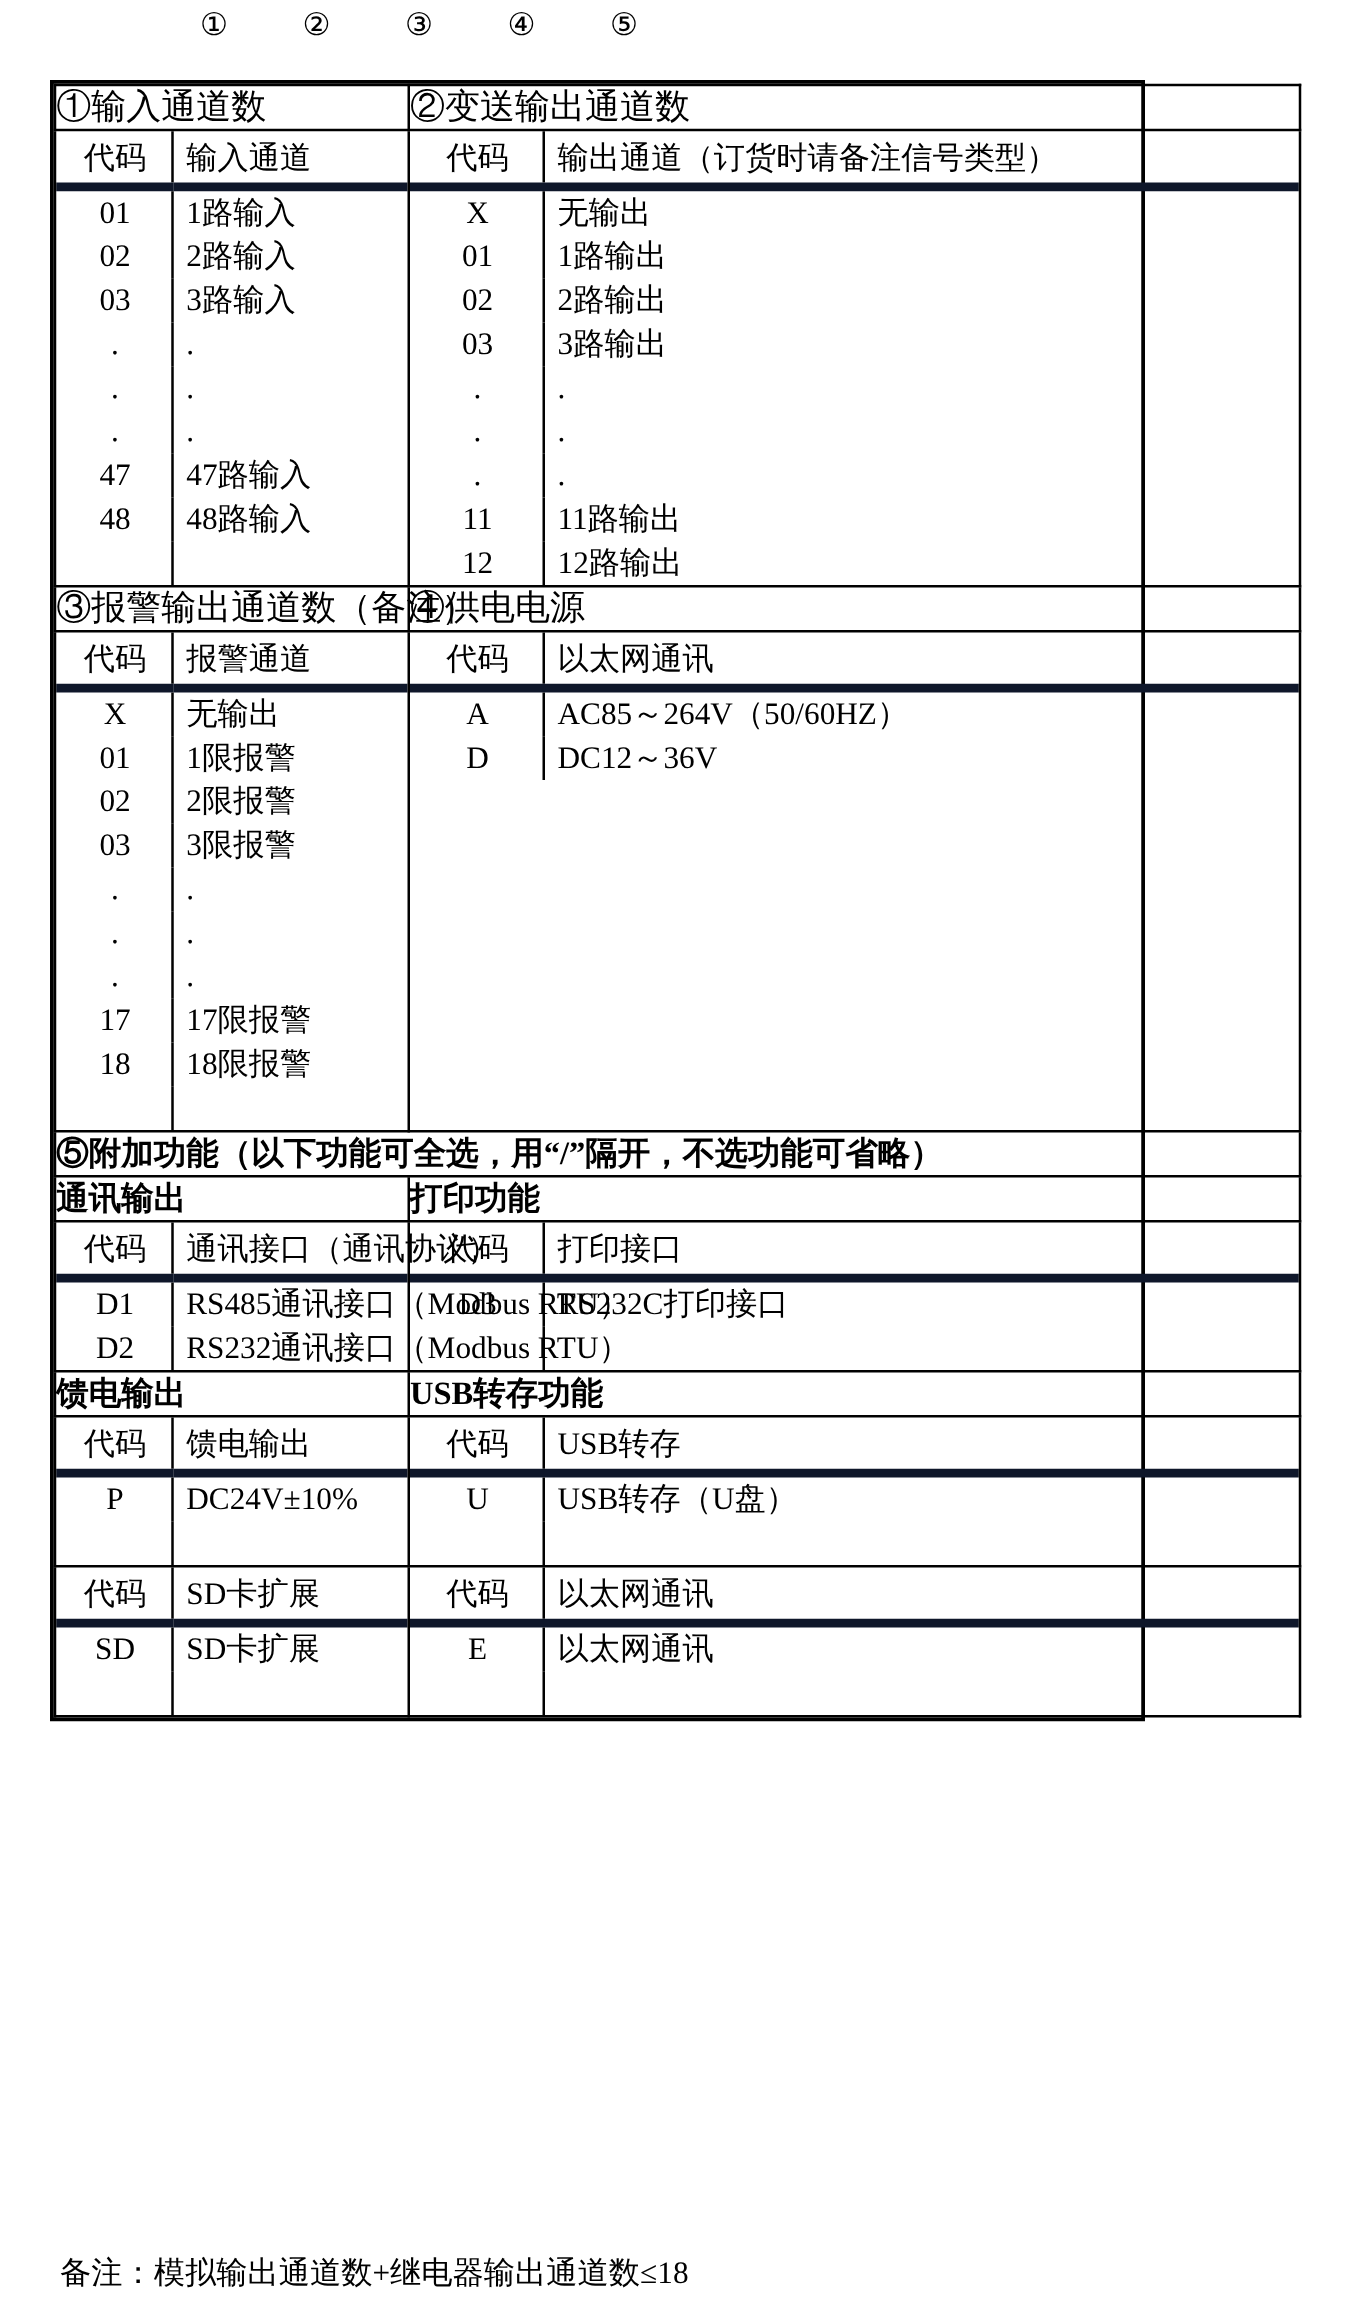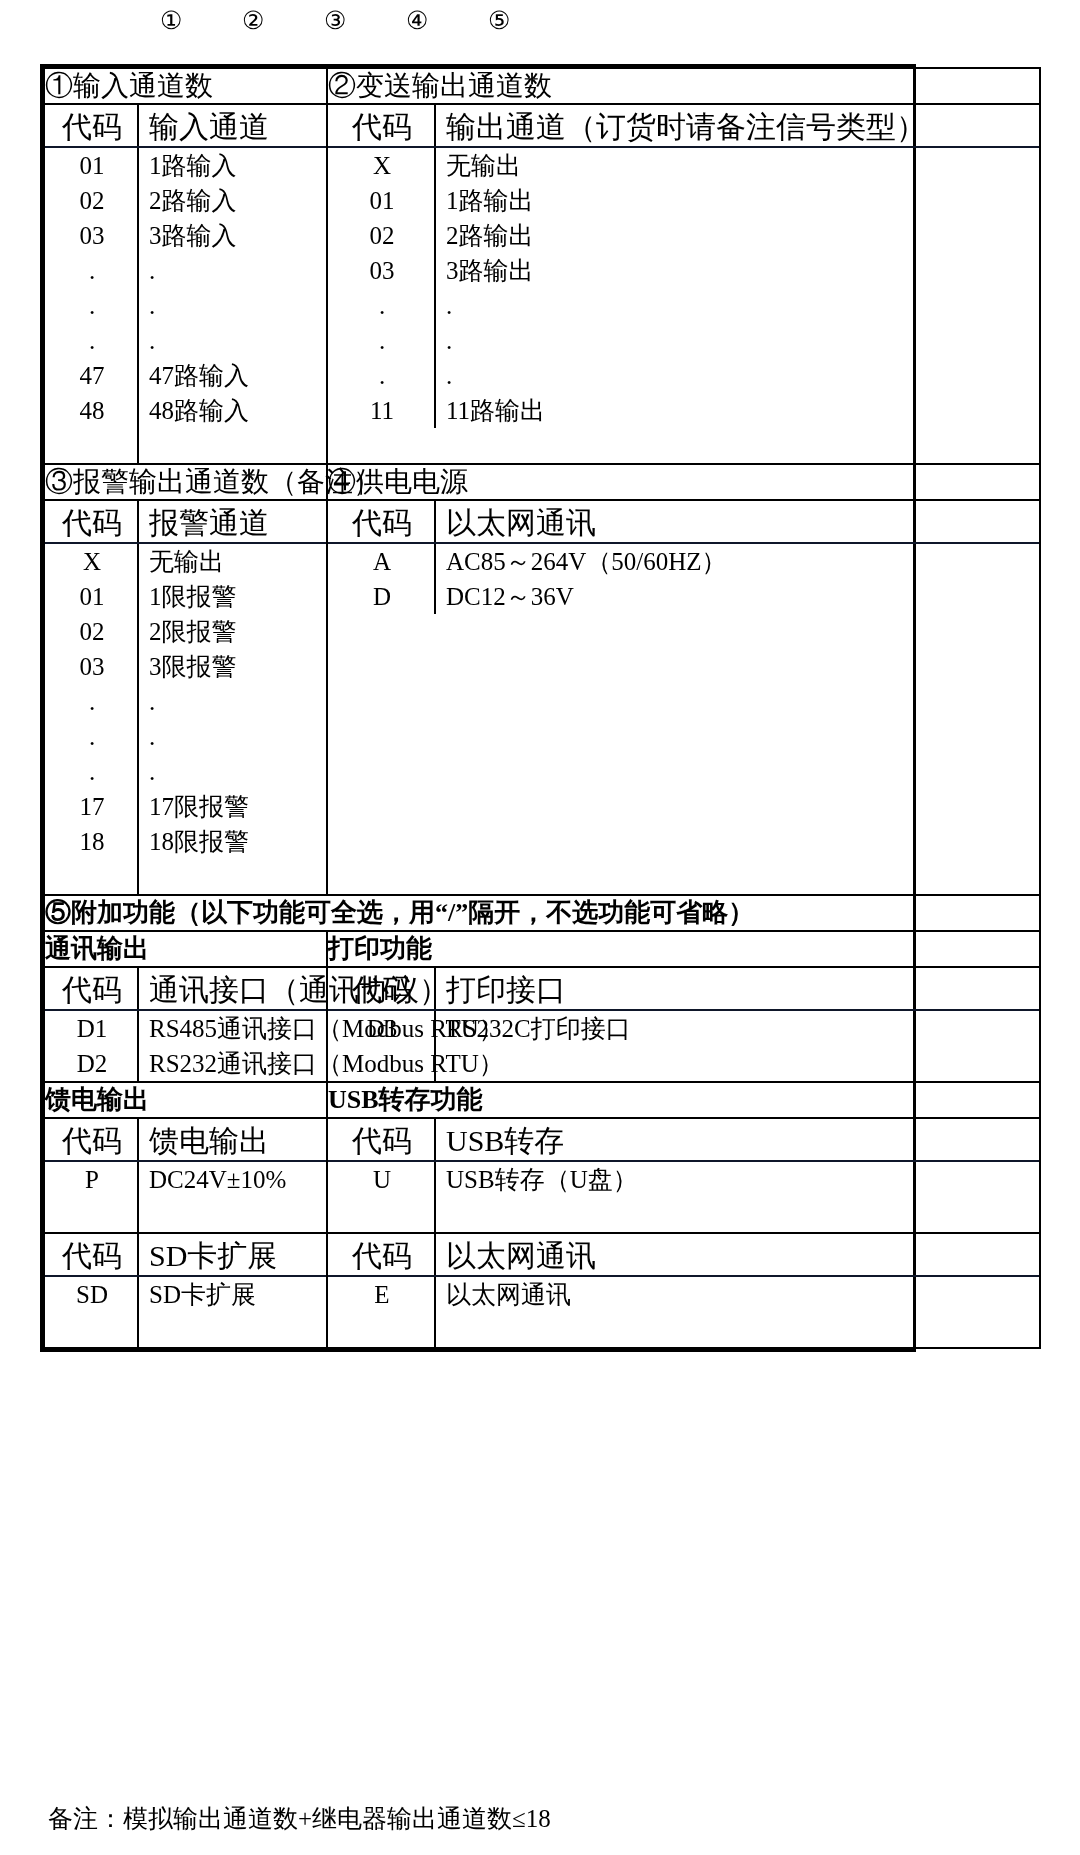--- a/index.html
+++ b/index.html
@@ -91,22 +91,22 @@
     border-right: 2px solid #000;
   }
   table.inner td.code.wide { width: 92px; }
   table.inner td.desc {
     padding-left: 10px;
   }
   .innerwrap { padding: 0; }
 
   
   table.inner tr.headrow td {
-    border-bottom: 2px solid #0f172a;
-    font-size: 30px;
+    border-bottom: 7px solid #0f172a;
+    font-size: 25px;
     line-height: 34px;
     padding-top: 5px;
     padding-bottom: 2px;
   }
 
   .dot { letter-spacing: 0; }
 
   
   .notes {
     position: absolute;
@@ -223,20 +223,24 @@
                     <td class="desc dot">.</td>
                   </tr>
             <tr>
                     <td class="code wide dot">.</td>
                     <td class="desc dot">.</td>
                   </tr>
             <tr>
                     <td class="code wide">11</td>
                     <td class="desc">11路输出</td>
                   </tr>
+            <tr>
+                    <td class="code wide">12</td>
+                    <td class="desc">12路输出</td>
+                  </tr>
           </tbody>
               </table>
         </td>
       </tr>
 
       <tr>
         <td class="sect-title">③报警输出通道数（备注）</td>
         <td class="sect-title">④供电电源</td>
       </tr>
 

